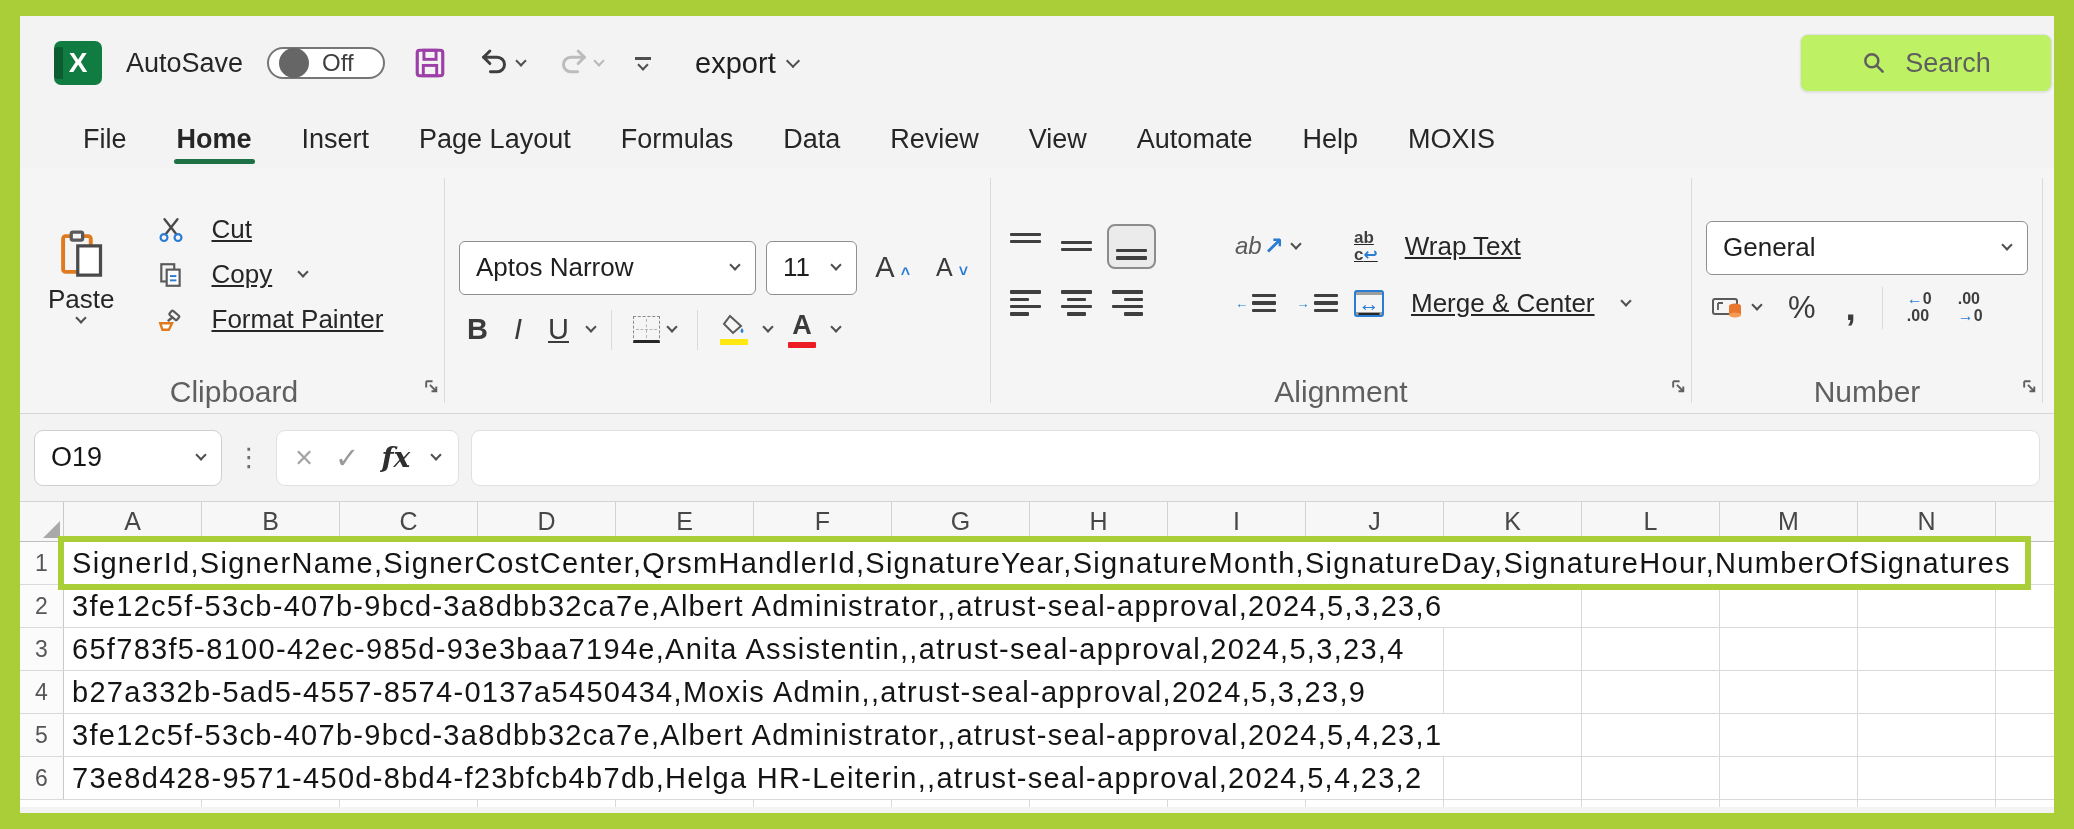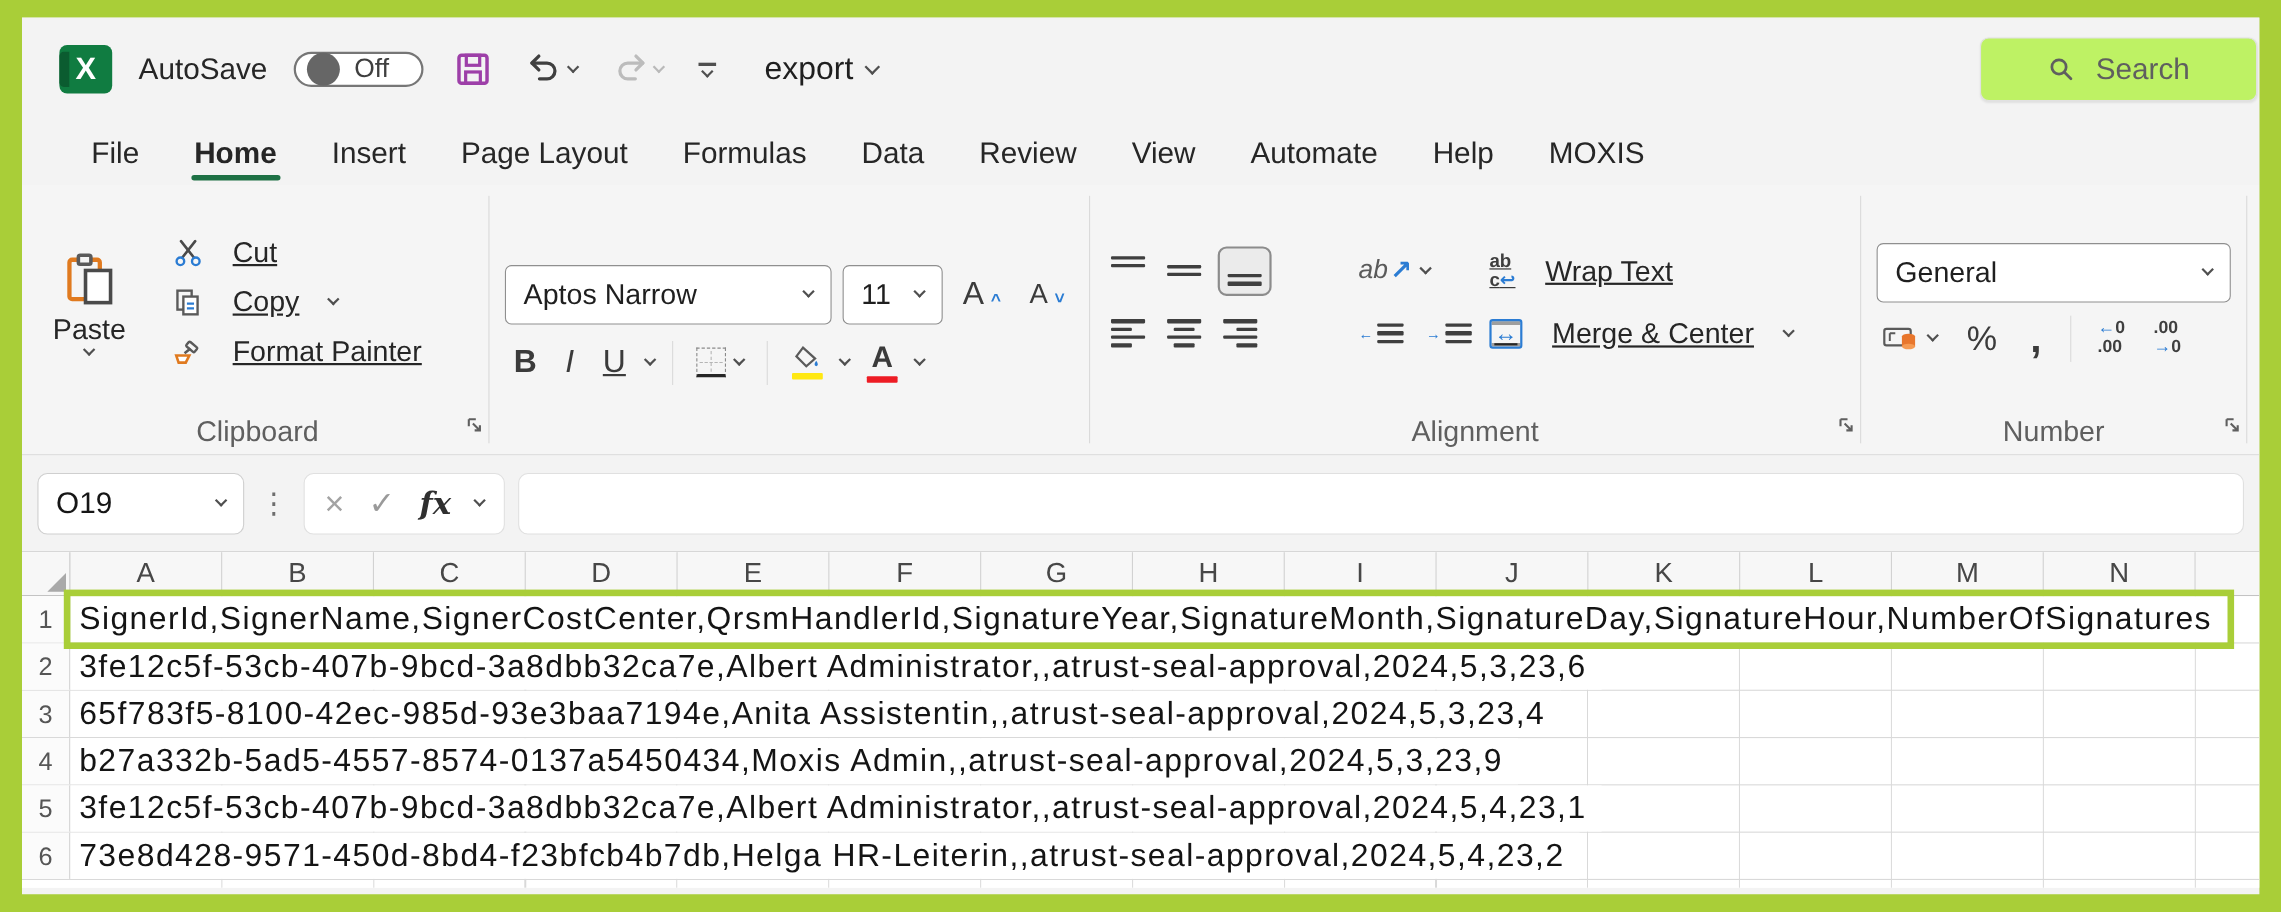--- a/index.html
+++ b/index.html
@@ -27,21 +27,21 @@
   
   .menubar{height:58px;display:flex;align-items:center;padding-left:38px;background:#f3f3f3;}
   .mtab{font-size:27px;color:#262626;padding:0 25px;height:100%;display:flex;align-items:center;position:relative;cursor:pointer;white-space:nowrap;}
   .mtab.active{font-weight:700;}
   .mtab.active:after{content:"";position:absolute;left:22px;right:22px;bottom:4px;height:5px;border-radius:3px;background:#1e7145;}
 
   
   .ribbon{height:246px;background:#f5f5f5;border-bottom:1px solid #d6d6d6;display:flex;padding:0 4px;}
   .grp{display:flex;flex-direction:column;}
   .grp-body{flex:1;display:flex;align-items:center;padding:10px 14px 0 14px;}
-  .grp-foot{height:42px;display:flex;align-items:center;justify-content:center;color:#5f5f5f;font-size:26px;position:relative;}
+  .grp-foot{height:42px;display:flex;align-items:center;justify-content:center;color:#5f5f5f;font-size:30px;position:relative;}
   .launcher{position:absolute;right:4px;top:7px;cursor:pointer;}
   .gdiv{width:1px;background:#dadada;margin:10px 0;}
   .sbtn{display:flex;align-items:center;gap:27px;font-size:26px;color:#262626;background:none;border:none;cursor:pointer;padding:4px 6px;text-decoration:underline;}
   .icbtn{background:none;border:none;cursor:pointer;display:flex;align-items:center;gap:8px;padding:5px;}
 
   
   .grp.clipboard{width:420px;}
   .paste-big{display:flex;flex-direction:column;align-items:center;gap:4px;background:none;border:none;cursor:pointer;margin-right:26px;padding:0 10px;}
   .paste-big .lbl{font-size:26px;color:#262626;}
   .clip-rows{display:flex;flex-direction:column;align-items:flex-start;gap:6px;}

